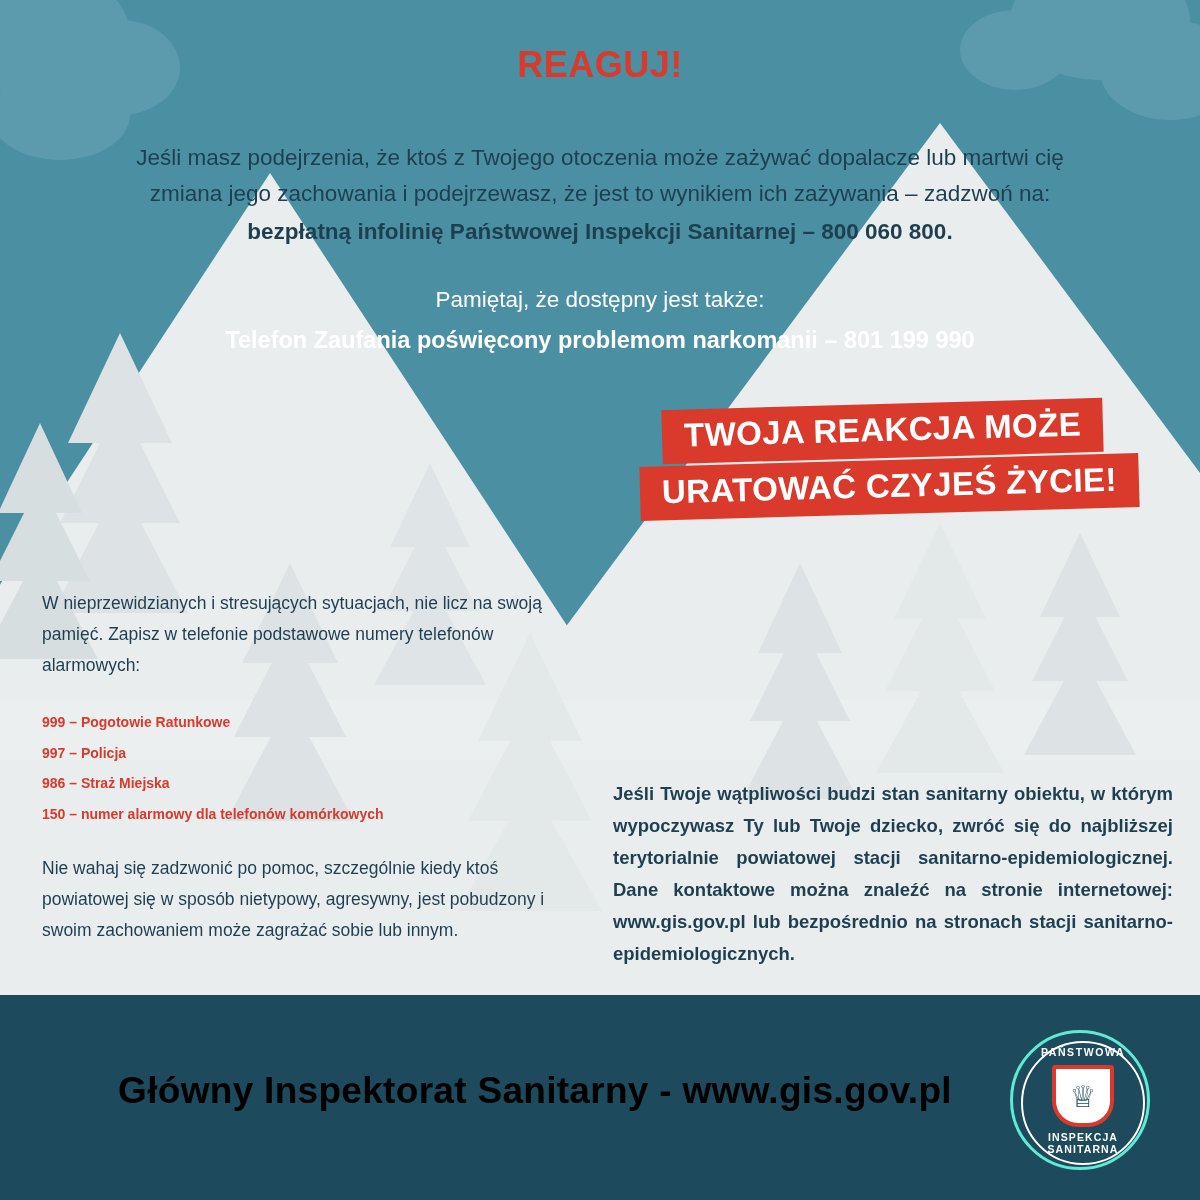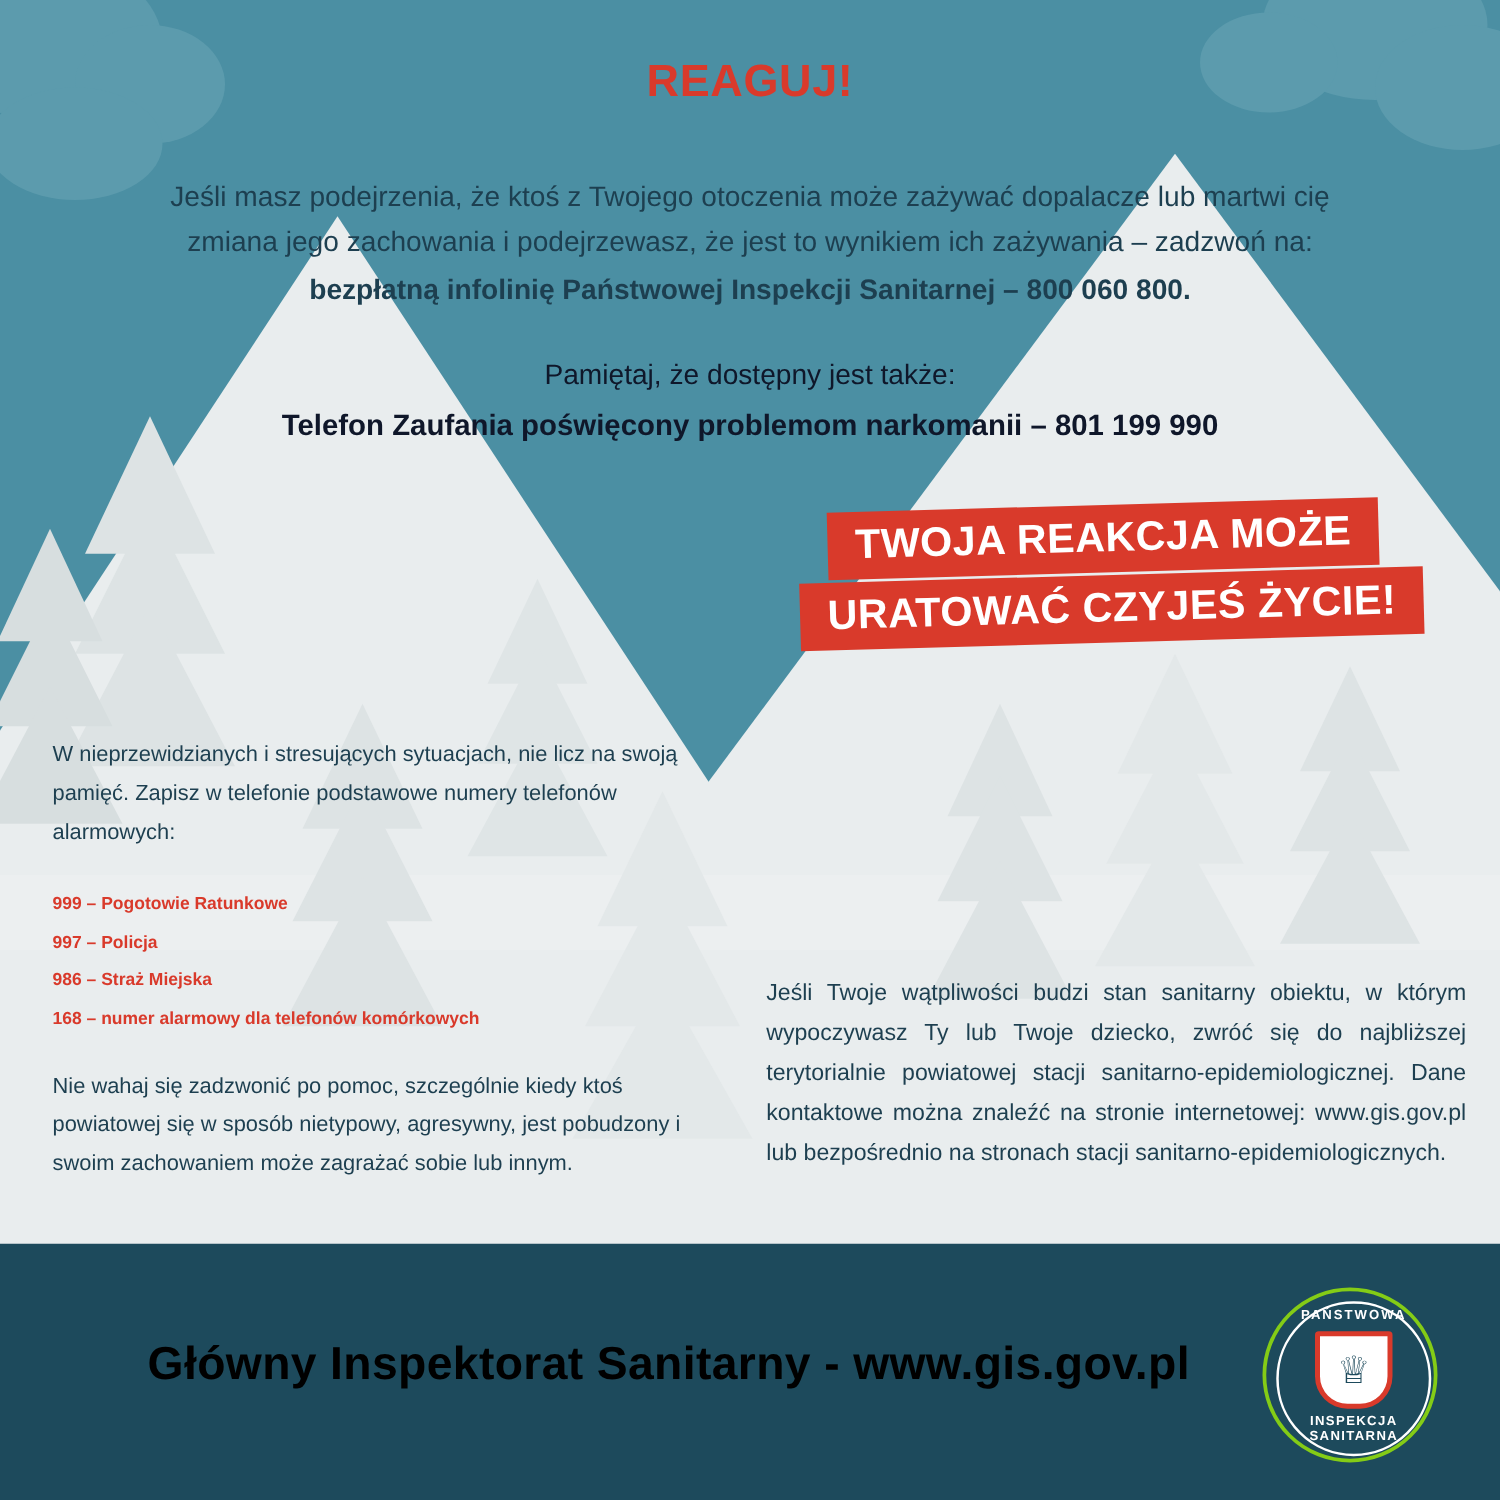--- a/index.html
+++ b/index.html
@@ -121,21 +121,21 @@
     display: block;
     margin-top: 2px;
   }
 
   .remember {
     position: absolute;
     left: 110px;
     top: 282px;
     width: 980px;
     text-align: center;
-    color: #0f172a;
+    color: #ffffff;
     font-size: 22.5px;
     line-height: 36px;
   }
   .remember .bold {
     font-weight: bold;
     display: block;
     font-size: 23.5px;
     margin-top: 4px;
   }
 
@@ -194,21 +194,21 @@
   }
 
   
   .right-col {
     position: absolute;
     left: 613px;
     top: 778px;
     width: 560px;
     color: #1d3f50;
     font-size: 18.5px;
-    font-weight: normal;
+    font-weight: bold;
     line-height: 32px;
     text-align: justify;
   }
 
   
   .footer {
     position: absolute;
     left: 0;
     top: 995px;
     width: 1200px;
@@ -229,21 +229,21 @@
 
   
   .logo {
     position: absolute;
     left: 1010px;
     top: 1030px;
     width: 140px;
     height: 140px;
     border-radius: 50%;
     background: #1d4a5c;
-    border: 3px solid #84cc16;
+    border: 3px solid #5eead4;
     box-sizing: border-box;
   }
   .logo-inner {
     position: absolute;
     left: 8px; top: 8px;
     width: 124px; height: 124px;
     border-radius: 50%;
     border: 2px solid #ffffff;
     box-sizing: border-box;
   }
@@ -367,21 +367,21 @@
     <div class="banner banner-1">TWOJA REAKCJA MOŻE</div>
     <div class="banner banner-2">URATOWAĆ CZYJEŚ ŻYCIE!</div>
   </div>
 
   <div class="left-col">
     <div>W nieprzewidzianych i stresujących sytuacjach, nie licz na swoją pamięć. Zapisz w telefonie podstawowe numery telefonów alarmowych:</div>
     <div class="numbers">
       <div>999 – Pogotowie Ratunkowe</div>
       <div>997 – Policja</div>
       <div>986 – Straż Miejska</div>
-      <div>168 – numer alarmowy dla telefonów komórkowych</div>
+      <div>150 – numer alarmowy dla telefonów komórkowych</div>
     </div>
     <div class="left-note">Nie wahaj się zadzwonić po pomoc, szczególnie kiedy ktoś powiatowej się w sposób nietypowy, agresywny, jest pobudzony i swoim zachowaniem może zagrażać sobie lub innym.</div>
   </div>
 
   <div class="right-col">Jeśli Twoje wątpliwości budzi stan sanitarny obiektu, w którym wypoczywasz Ty lub Twoje dziecko, zwróć się do najbliższej terytorialnie powiatowej stacji sanitarno-epidemiologicznej. Dane kontaktowe można znaleźć na stronie internetowej: www.gis.gov.pl lub bezpośrednio na stronach stacji sanitarno-epidemiologicznych.</div>
 
   <div class="footer"></div>
   <div class="footer-text">Główny Inspektorat Sanitarny - www.gis.gov.pl</div>
 
   <div class="logo">

